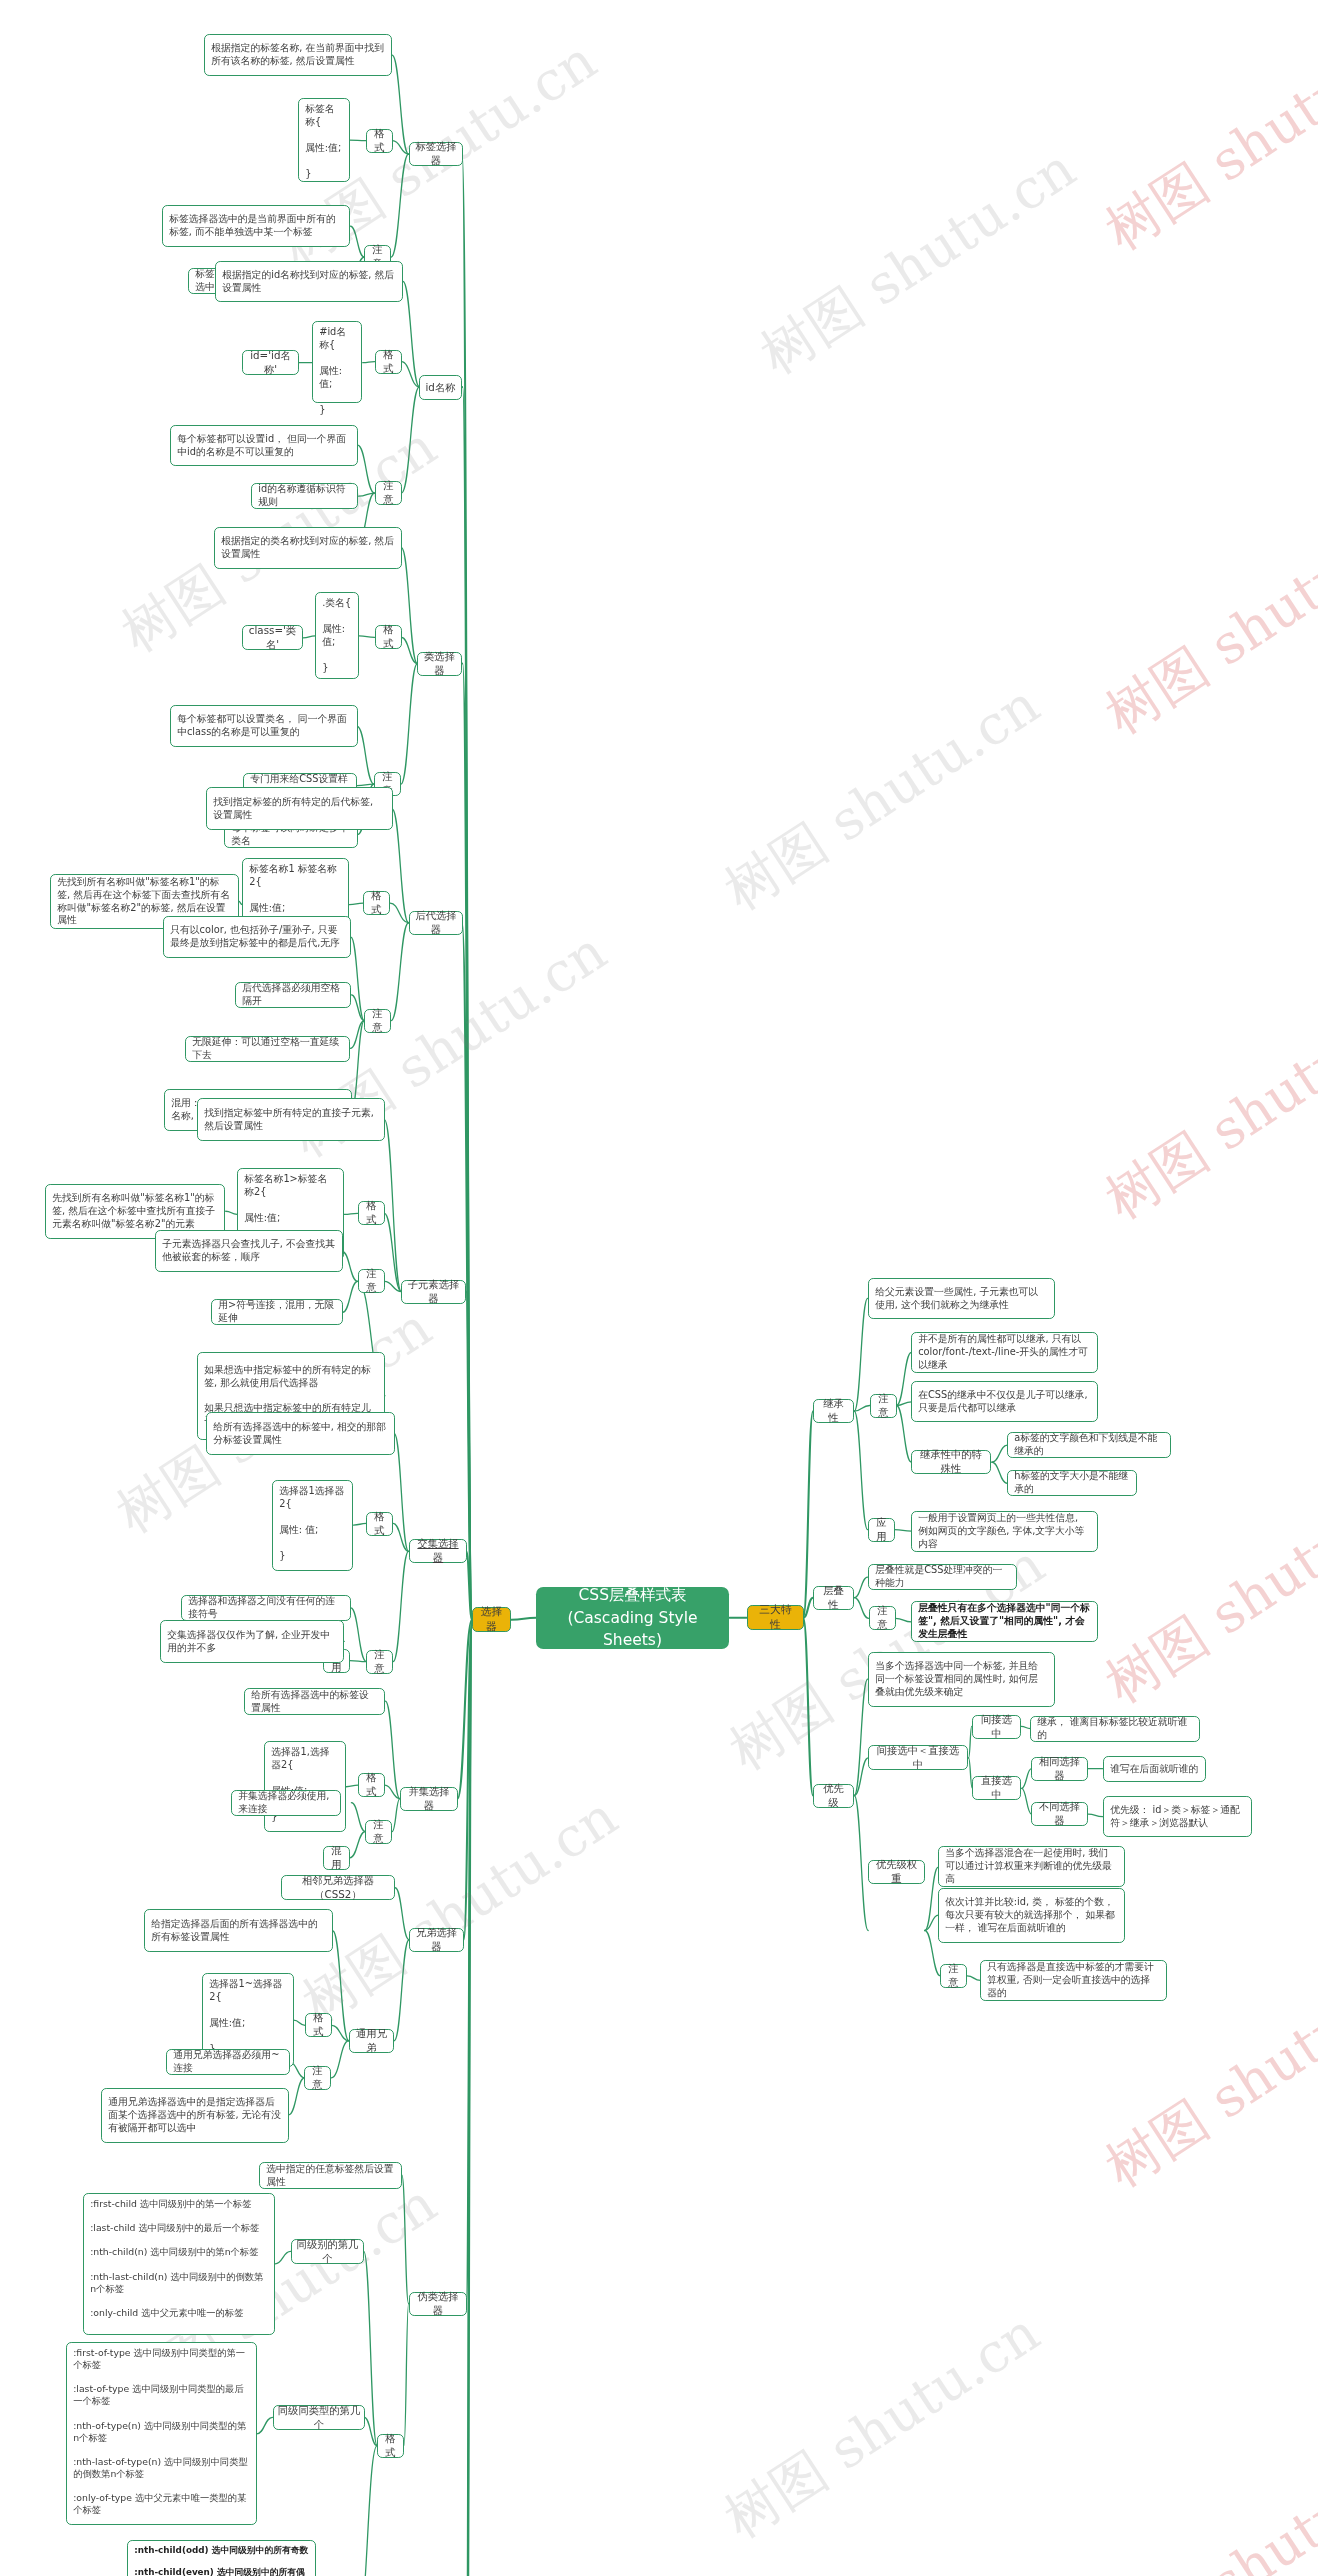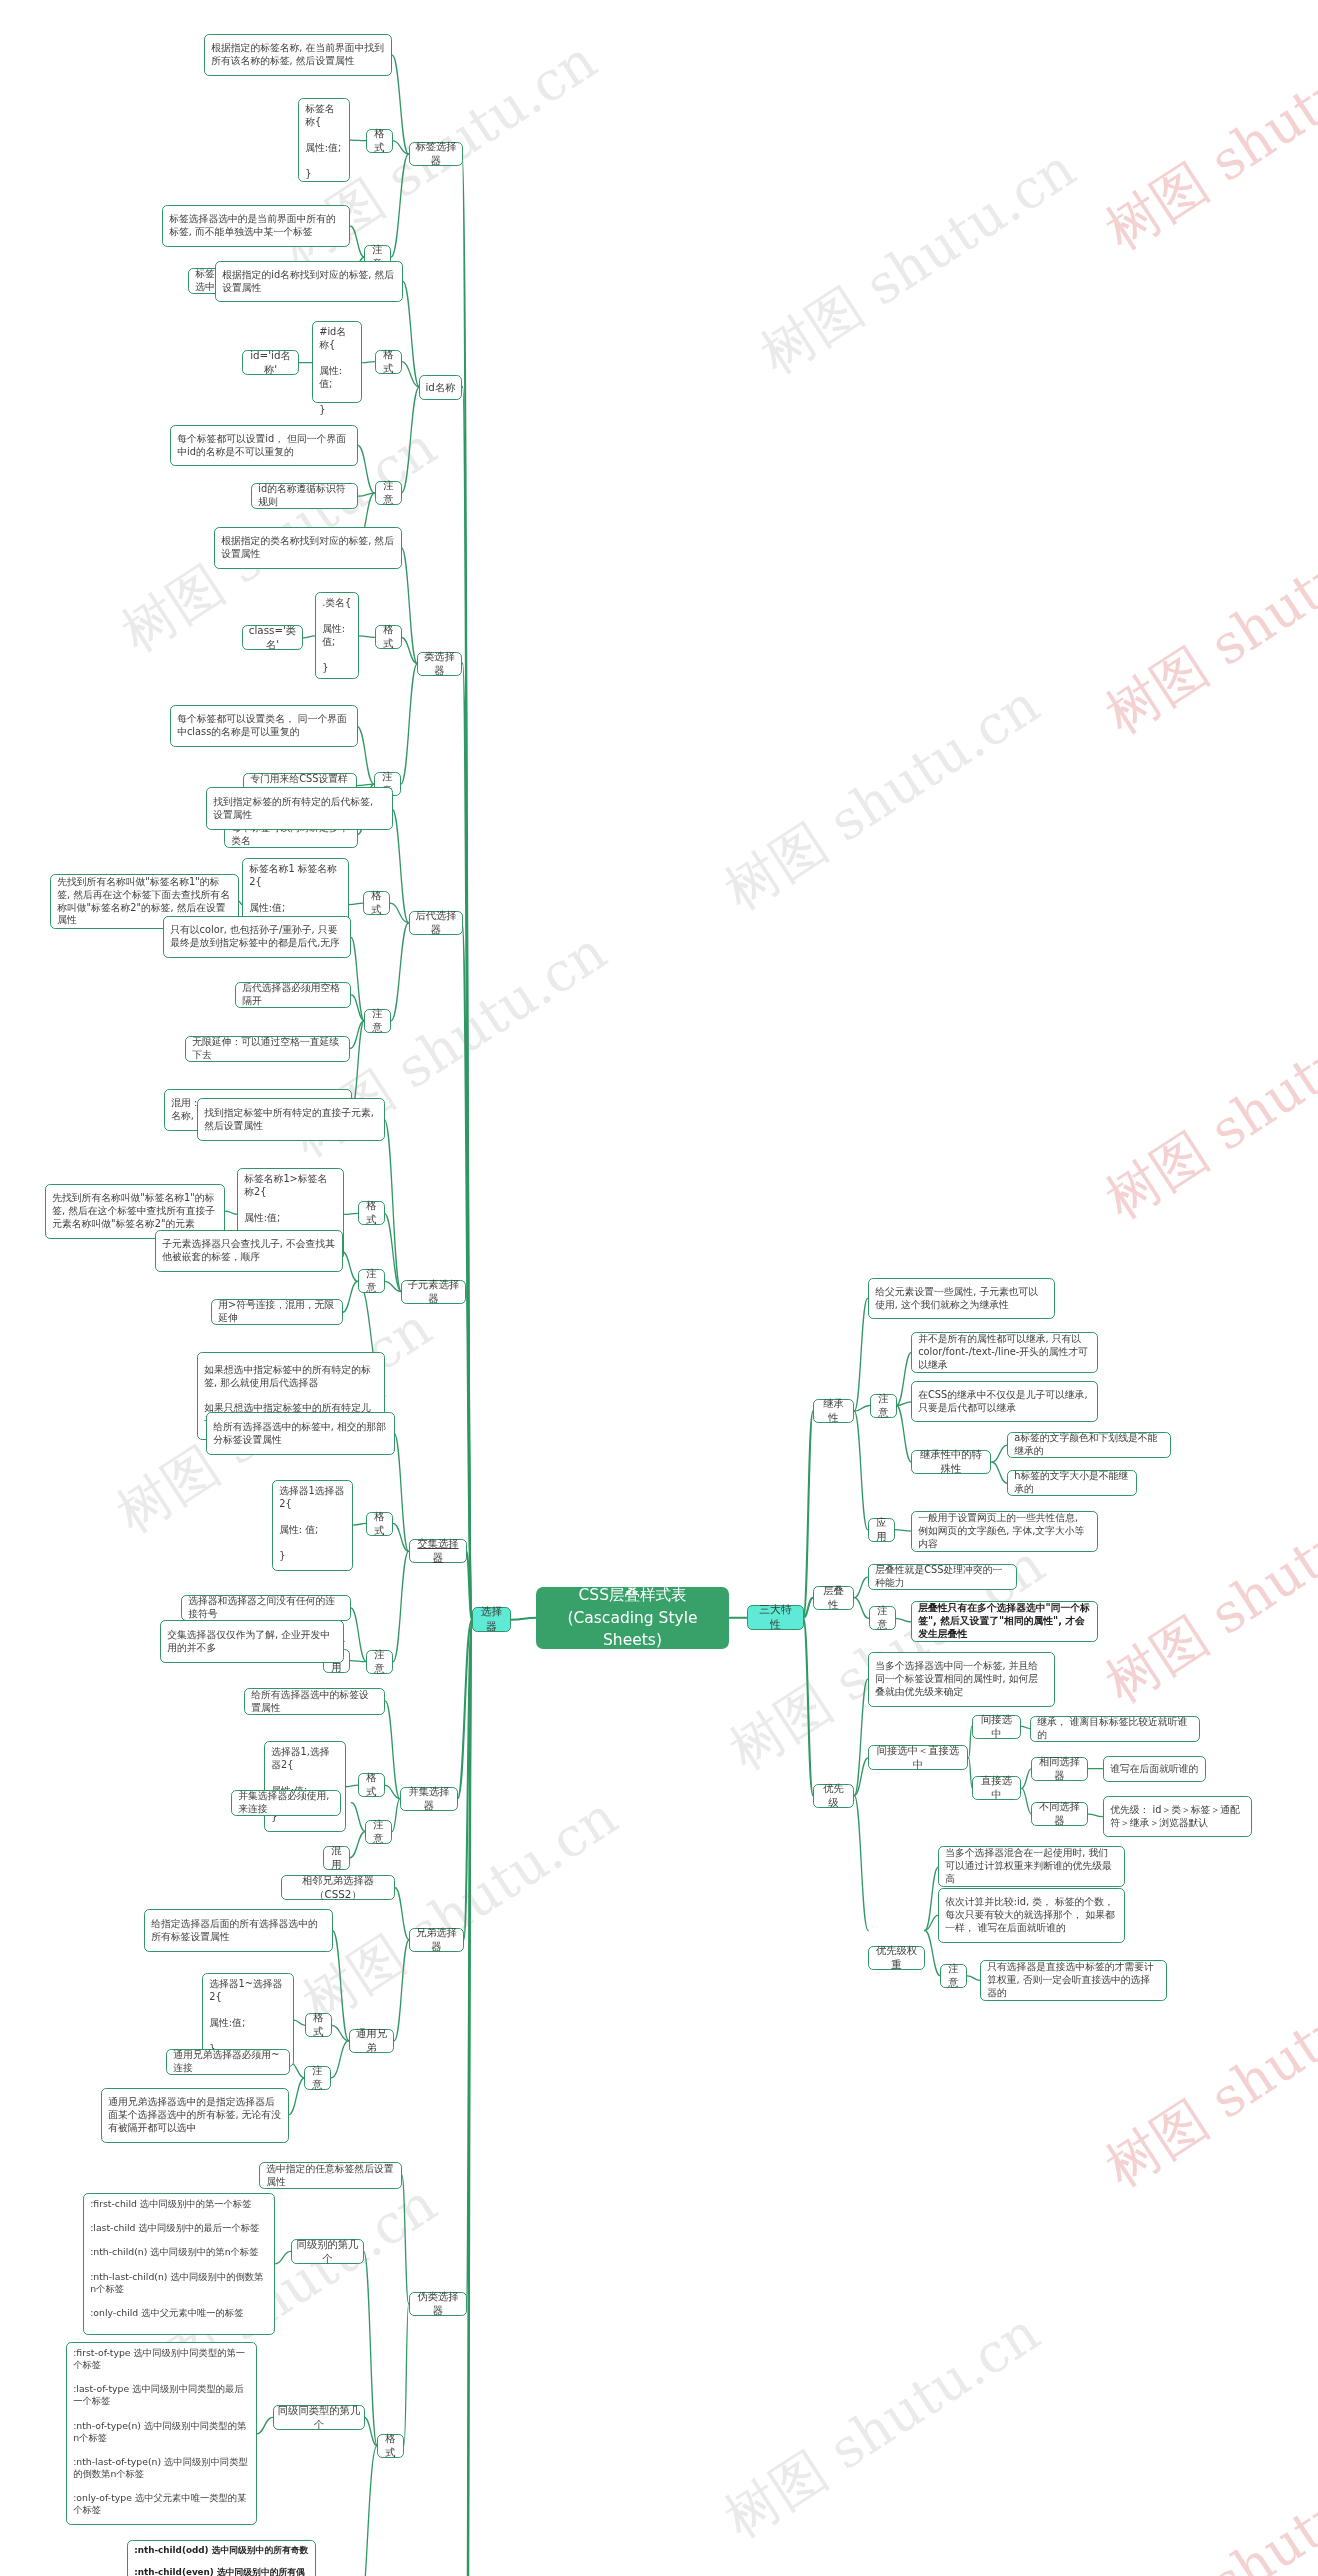--- a/index.html
+++ b/index.html
@@ -8,21 +8,21 @@
   #wires{position:absolute;left:0;top:0;width:1319px;height:3167px;}
   .topic{position:absolute;box-sizing:border-box;background:#ffffff;border:1.3px solid #2f9763;
          border-radius:5.2px;color:#3c3c3c;font-size:9.8px;line-height:1.32;
          display:flex;align-items:center;padding:4.1px 6.2px;white-space:pre-line;z-index:2;}
   .cat{font-size:10.3px;justify-content:center;text-align:center;padding:3.1px 4.1px;}
   .small{font-size:10.3px;justify-content:center;text-align:center;padding:2.1px 3.1px;}
   .code{align-items:flex-start;}
   .list{font-size:9.3px;line-height:1.3;align-items:flex-start;}
   .tight{font-size:8.8px;line-height:1.22;align-items:flex-start;}
   .bold{font-weight:700;color:#222222;}
-  .group{background:#5eead4;font-size:10.8px;justify-content:center;text-align:center;}
+  .group{background:#eab308;font-size:10.8px;justify-content:center;text-align:center;}
   .center{background:#37a169;border:none;color:#ffffff;font-size:15.5px;line-height:1.45;
           justify-content:center;text-align:center;border-radius:7.2px;}
   .wm{position:absolute;font-size:54px;transform:rotate(-33deg);transform-origin:left top;
       white-space:nowrap;z-index:1;pointer-events:none;font-family:"DejaVu Serif","Liberation Serif",serif;}
 </style>
 </head>
 <body>
 
 <div id="canvas">
   <svg id="wires" width="1319" height="3167" viewBox="0 0 2560 6147">
@@ -328,19 +328,19 @@
     <div class="topic cat" style="left: 813px; top: 1784px; width: 41px; height: 24px;"><span>优先级</span></div>
     <div class="topic" style="left: 868px; top: 1652px; width: 187px; height: 55px;"><span>当多个选择器选中同一个标签, 并且给同一个标签设置相同的属性时, 如何层叠就由优先级来确定</span></div>
     <div class="topic small" style="left: 868px; top: 1745px; width: 100px; height: 25px;"><span>间接选中＜直接选中</span></div>
     <div class="topic small" style="left: 972px; top: 1715px; width: 49px; height: 24px;"><span>间接选中</span></div>
     <div class="topic" style="left: 1030px; top: 1716px; width: 170px; height: 26px;"><span>继承， 谁离目标标签比较近就听谁的</span></div>
     <div class="topic small" style="left: 972px; top: 1776px; width: 49px; height: 24px;"><span>直接选中</span></div>
     <div class="topic small" style="left: 1031px; top: 1757px; width: 57px; height: 24px;"><span>相同选择器</span></div>
     <div class="topic" style="left: 1103px; top: 1756px; width: 103px; height: 26px;"><span>谁写在后面就听谁的</span></div>
     <div class="topic small" style="left: 1031px; top: 1802px; width: 57px; height: 24px;"><span>不同选择器</span></div>
     <div class="topic" style="left: 1103px; top: 1796px; width: 149px; height: 41px;"><span>优先级： id＞类＞标签＞通配符＞继承＞浏览器默认</span></div>
-    <div class="topic small" style="left: 868px; top: 1946px; width: 57px; height: 24px;"><span>优先级权重</span></div>
+    <div class="topic small" style="left: 868px; top: 1860px; width: 57px; height: 24px;"><span>优先级权重</span></div>
     <div class="topic" style="left: 938px; top: 1846px; width: 187px; height: 41px;"><span>当多个选择器混合在一起使用时, 我们可以通过计算权重来判断谁的优先级最高</span></div>
     <div class="topic" style="left: 938px; top: 1888px; width: 187px; height: 55px;"><span>依次计算并比较:id, 类， 标签的个数， 每次只要有较大的就选择那个， 如果都一样， 谁写在后面就听谁的</span></div>
     <div class="topic small" style="left: 940px; top: 1964px; width: 27px; height: 24px;"><span>注意</span></div>
     <div class="topic" style="left: 980px; top: 1960px; width: 187px; height: 41px;"><span>只有选择器是直接选中标签的才需要计算权重, 否则一定会听直接选中的选择器的</span></div>
   </div>
 
 
 </body></html>

